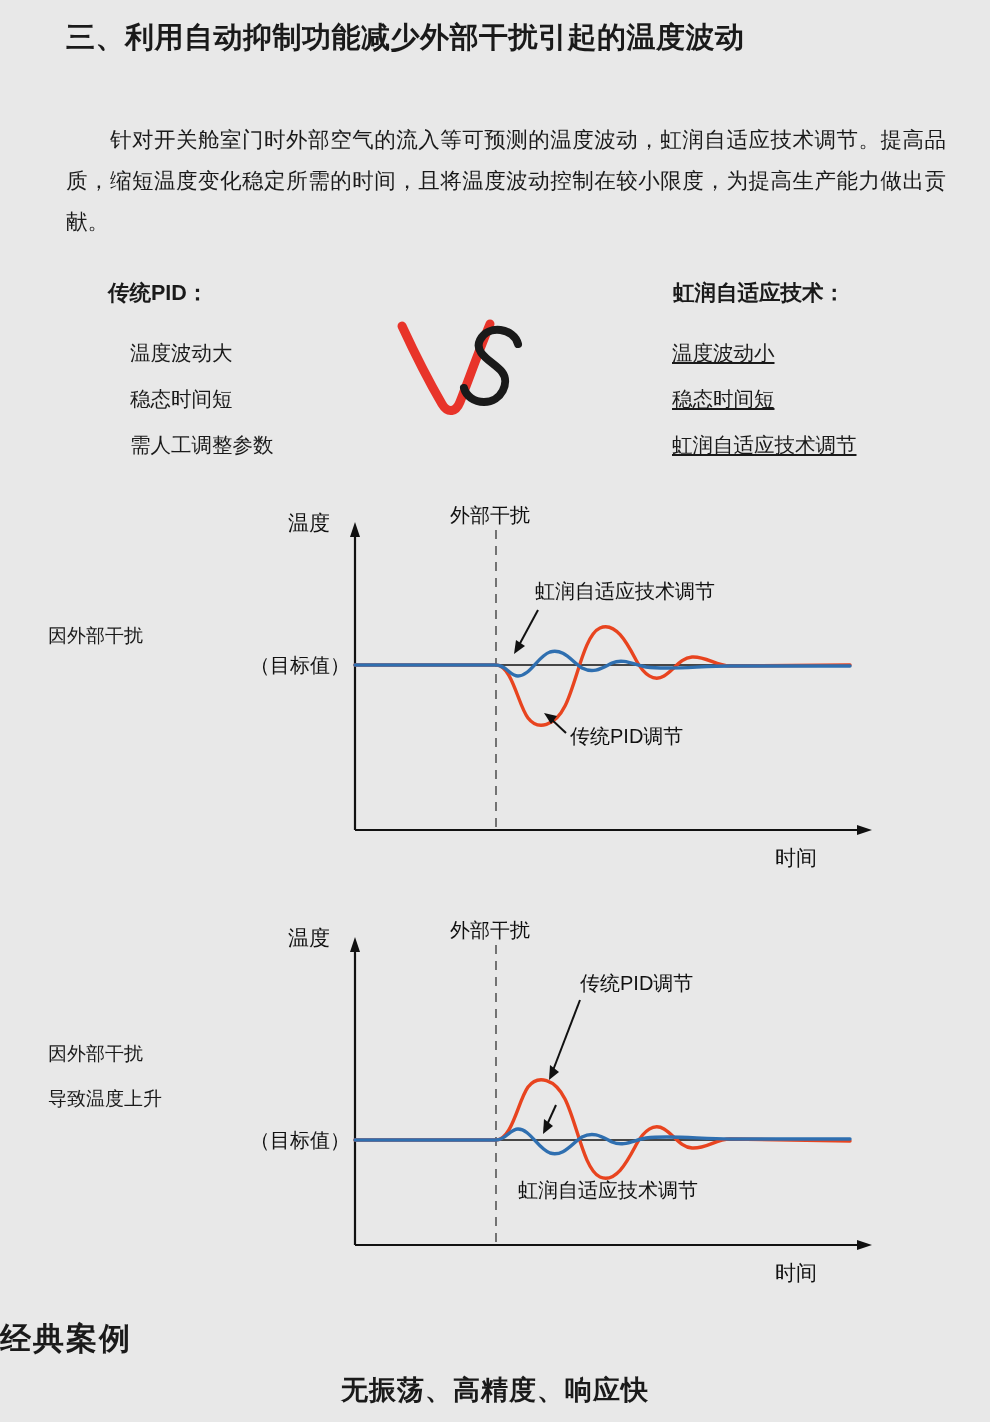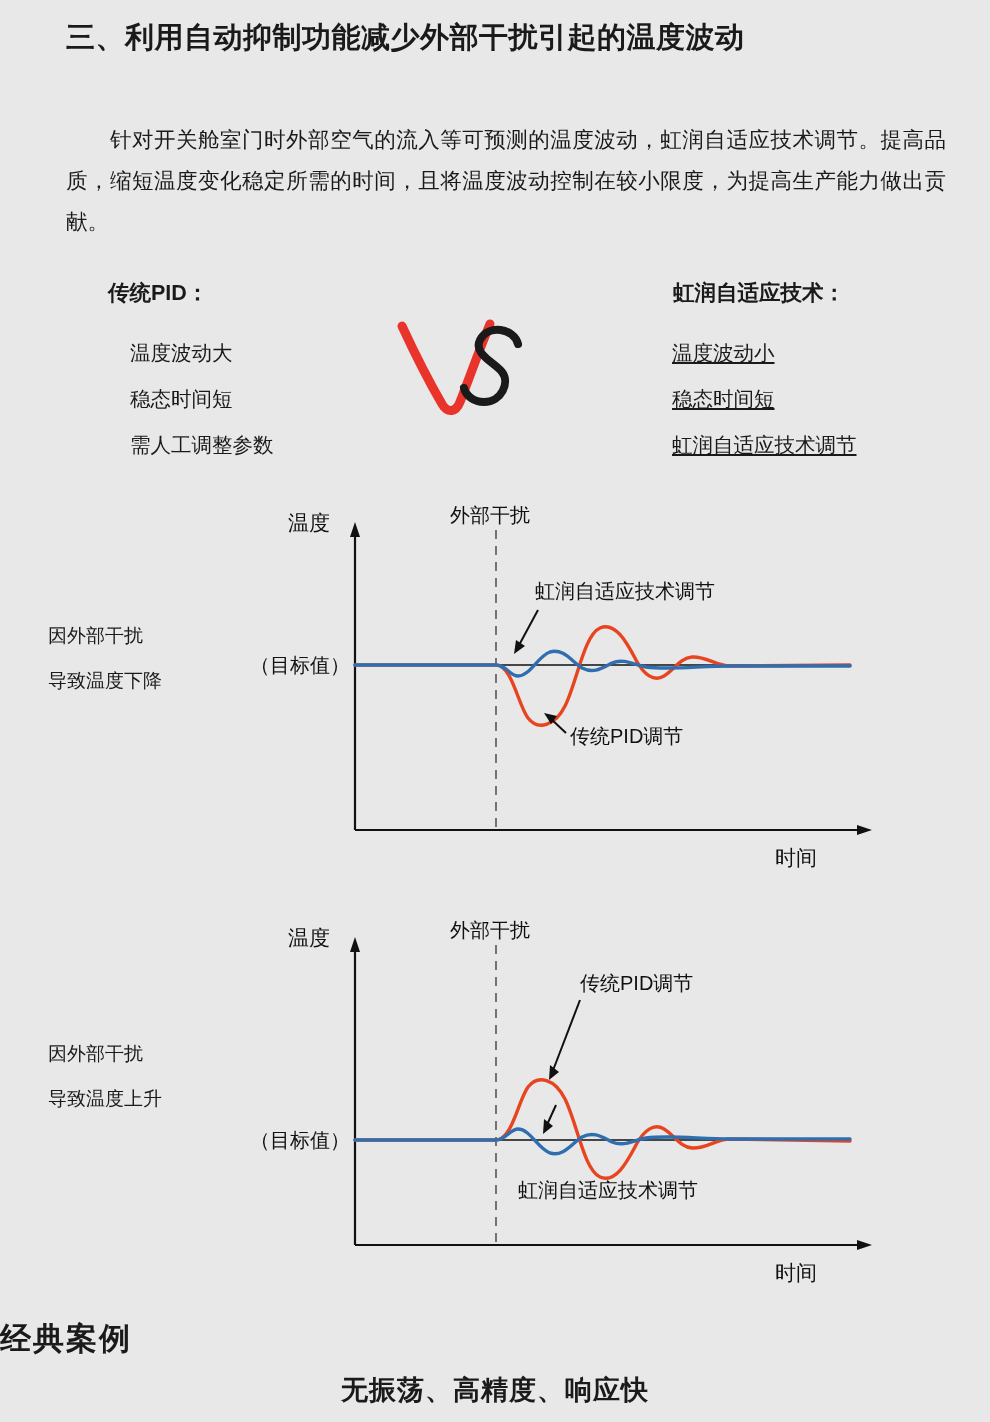--- a/index.html
+++ b/index.html
@@ -159,21 +159,20 @@
 
       <path d="M6 8 C 18 34, 32 62, 46 86 C 52 96, 60 94, 64 84 C 74 58, 84 30, 94 6" fill="none" stroke="#e8342a" stroke-width="9" stroke-linecap="round"></path>
 
       <path d="M122 26 C 118 10, 92 6, 84 22 C 77 36, 98 44, 106 54 C 114 64, 106 84, 88 84 C 78 84, 70 78, 68 70" fill="none" stroke="#1a1a1a" stroke-width="8" stroke-linecap="round"></path>
     </svg>
   </div>
 
   <div class="chart-block" style="top:500px;">
     <div class="chart-label" style="left:48px; top:115px;">
       <div>因外部干扰</div>
-      <div>导致温度下降</div>
     </div>
     <div class="chart-svg-holder">
       <svg width="660" height="380" viewBox="0 0 660 380">
 
         <line x1="105" y1="35" x2="105" y2="330" stroke="#111" stroke-width="2.2"></line>
         <polygon points="105,22 100,37 110,37" fill="#111"></polygon>
         <line x1="105" y1="330" x2="610" y2="330" stroke="#111" stroke-width="2.2"></line>
         <polygon points="622,330 607,325 607,335" fill="#111"></polygon>
 
         <line x1="105" y1="165" x2="600" y2="165" stroke="#111" stroke-width="1.6"></line>

